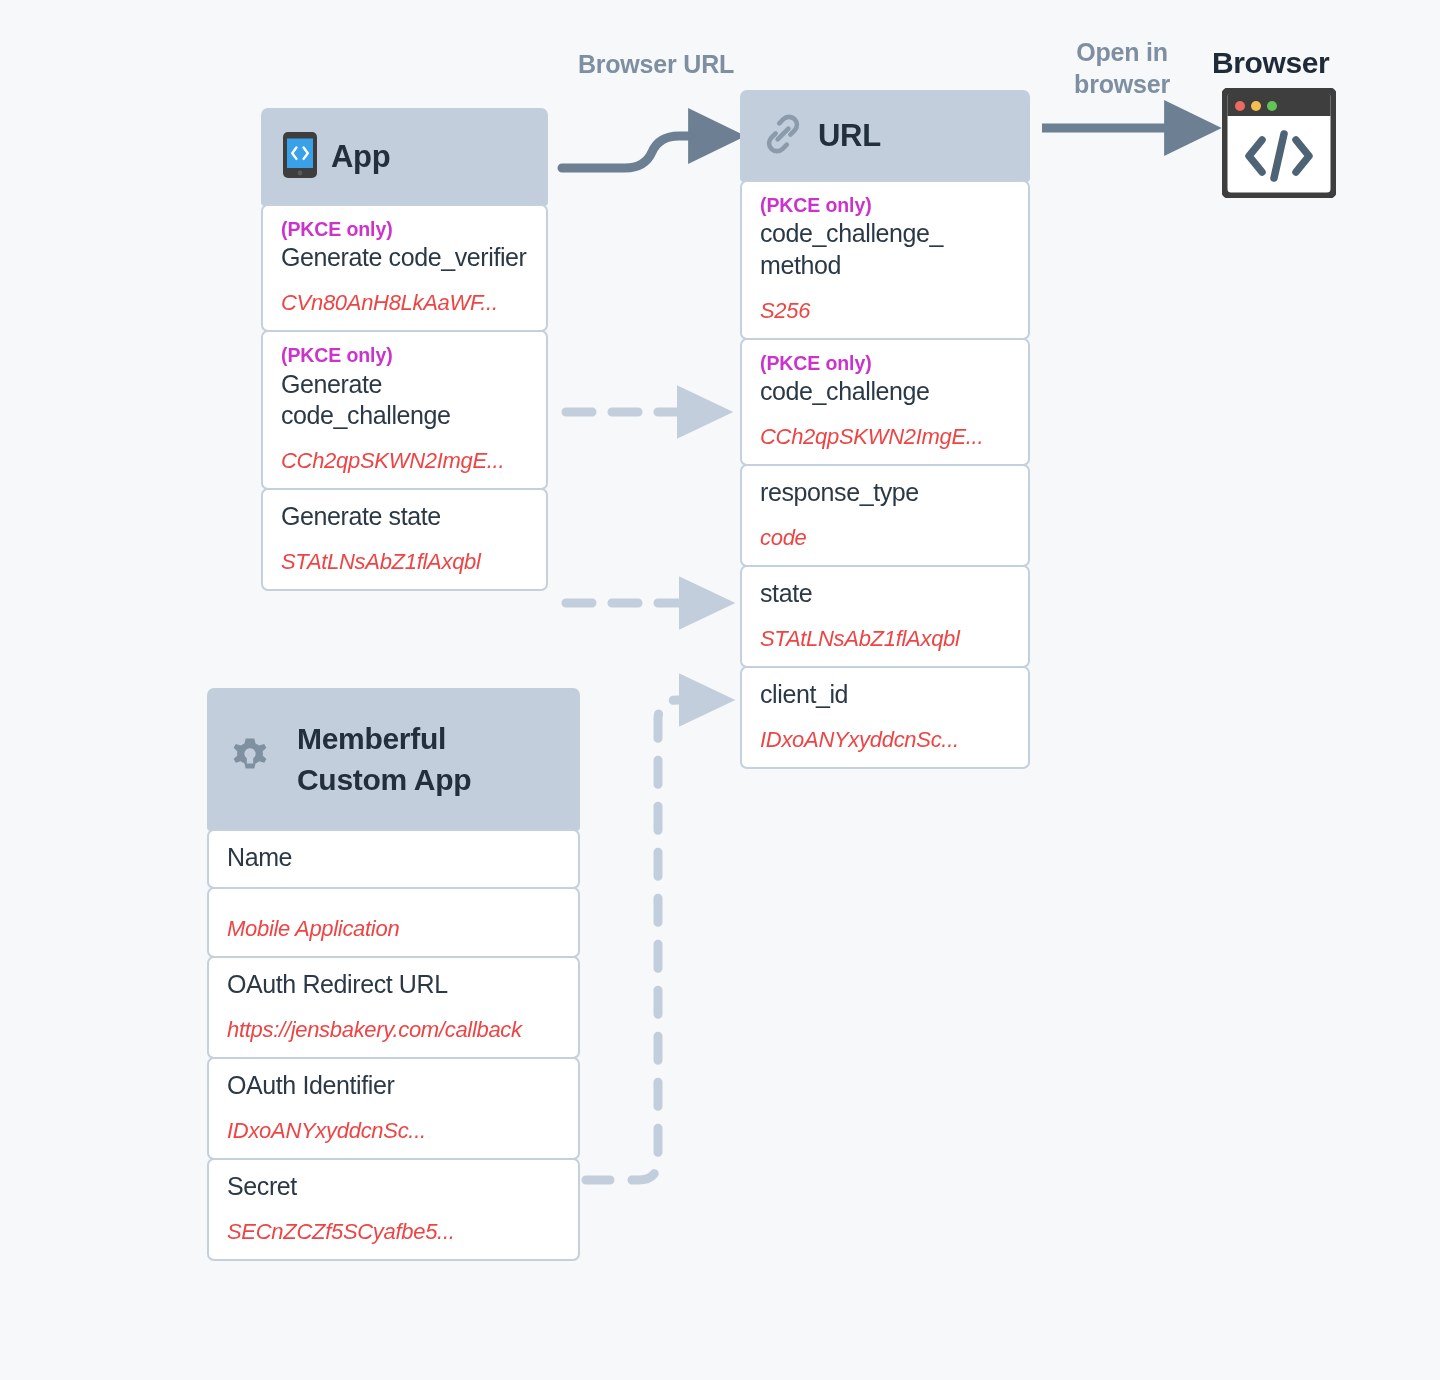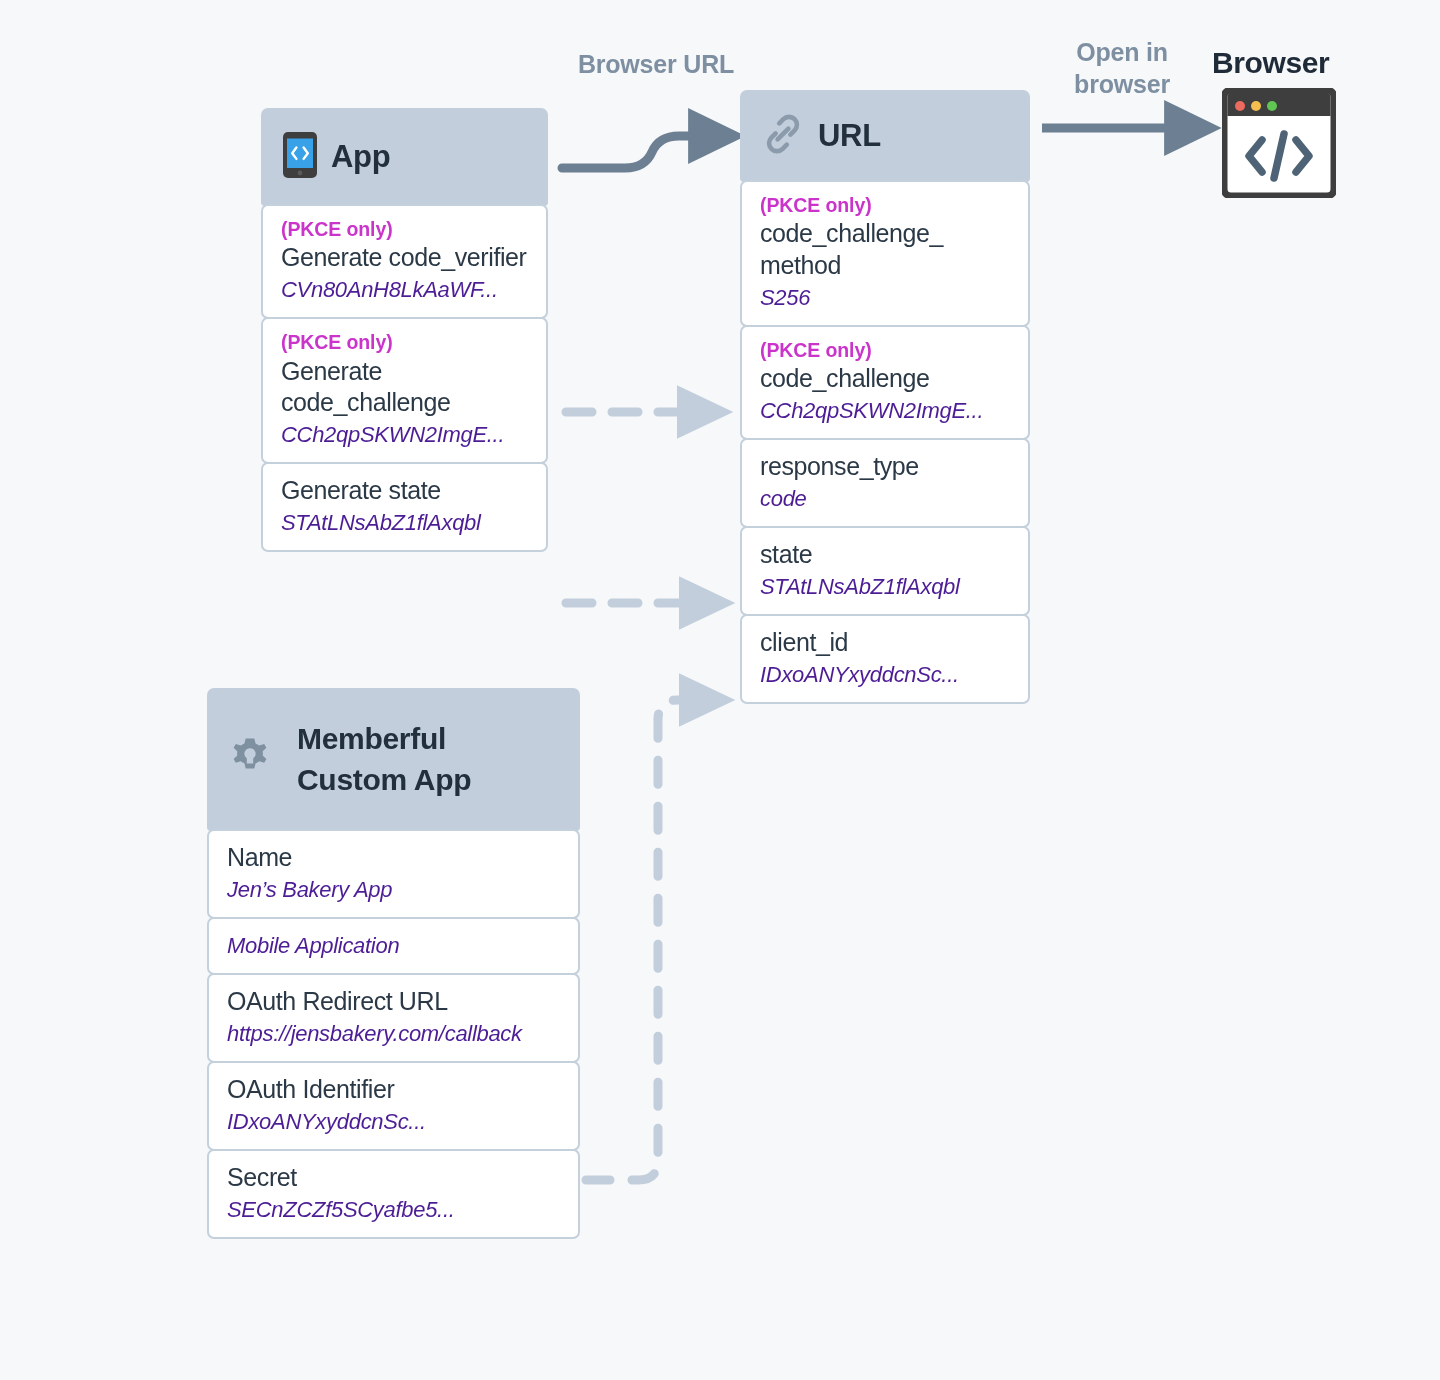--- a/index.html
+++ b/index.html
@@ -32,22 +32,22 @@
   }
   .row .pkce {
     color: #cb34cb; font-weight: bold; font-size: 19.5px;
     line-height: 1.3; letter-spacing: -0.1px;
   }
   .row .label {
     color: #2b3947; font-size: 25px; line-height: 1.27;
     letter-spacing: -0.4px; font-weight: 400;
   }
   .row .value {
-    color: #4c1d95; font-size: 22px; font-style: italic;
-    line-height: 1.33; letter-spacing: -0.3px; margin-top: 1px;
+    color: #ef4444; font-size: 22px; font-style: italic;
+    line-height: 1.33; letter-spacing: -0.3px; margin-top: 14px;
   }
 
   
   #app-card { left: 261px; top: 108px; width: 287px; }
   #app-card .card-header { height: 98px; padding-left: 22px; }
 
   
   #url-card { left: 740px; top: 90px; width: 290px; }
   #url-card .card-header { height: 92px; padding-left: 22px; }
 
@@ -207,21 +207,20 @@
             l1.3,-5.1 z"></path>
           <path fill="#c2cedb" d="M23,13.2 a5.6,5.6 0 0 1 3.2,10.2 l0,5.1 -6.4,0 0,-5.1
             a5.6,5.6 0 0 1 3.2,-10.2 z"></path>
         </svg>
       </span>
       <span class="hdr-title">Memberful Custom App</span>
     </div>
 
     <div class="row">
       <div class="label">Name</div>
-      <div class="value">Jen’s Bakery App</div>
     </div>
 
     <div class="row">
       <div class="value">Mobile Application</div>
     </div>
 
     <div class="row">
       <div class="label">OAuth Redirect URL</div>
       <div class="value">https://jensbakery.com/callback</div>
     </div>

